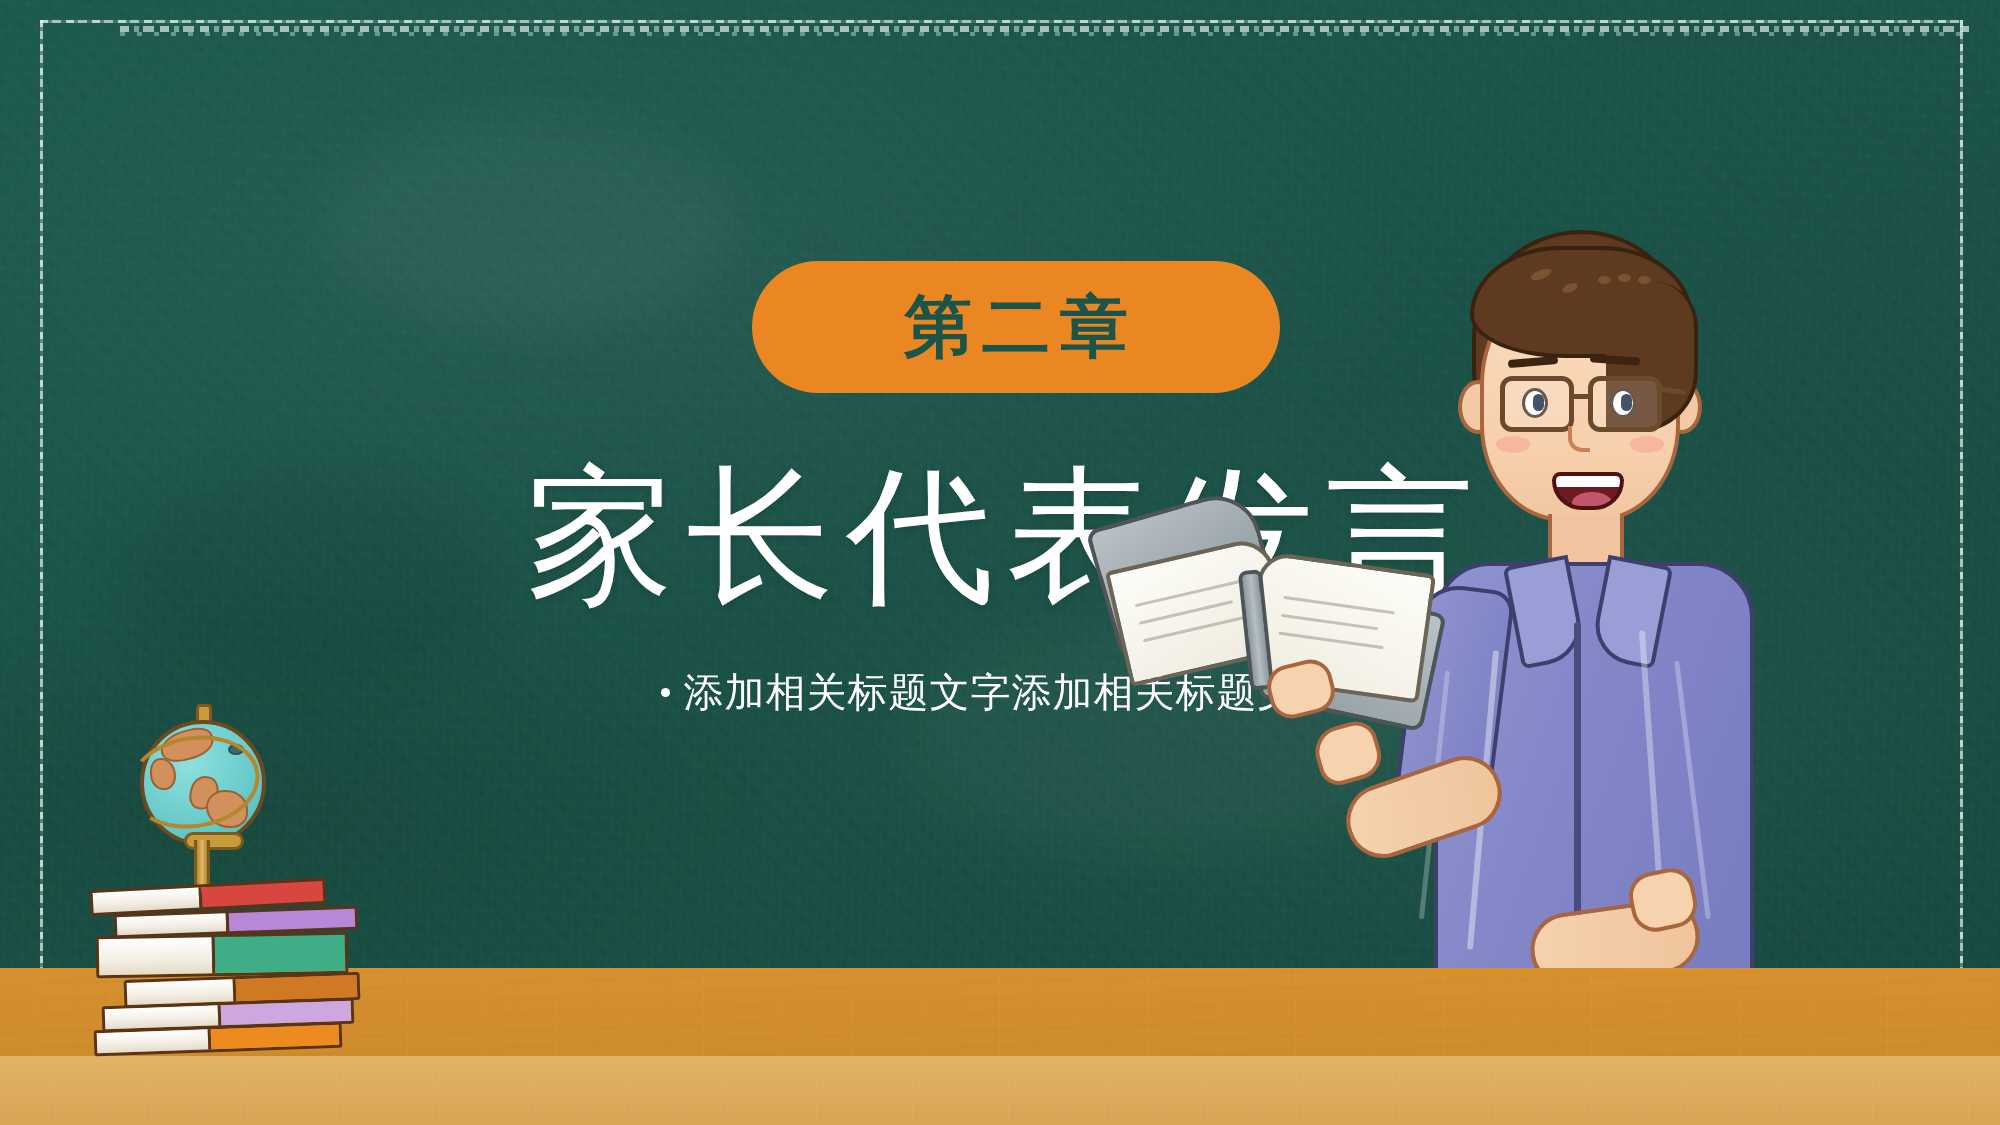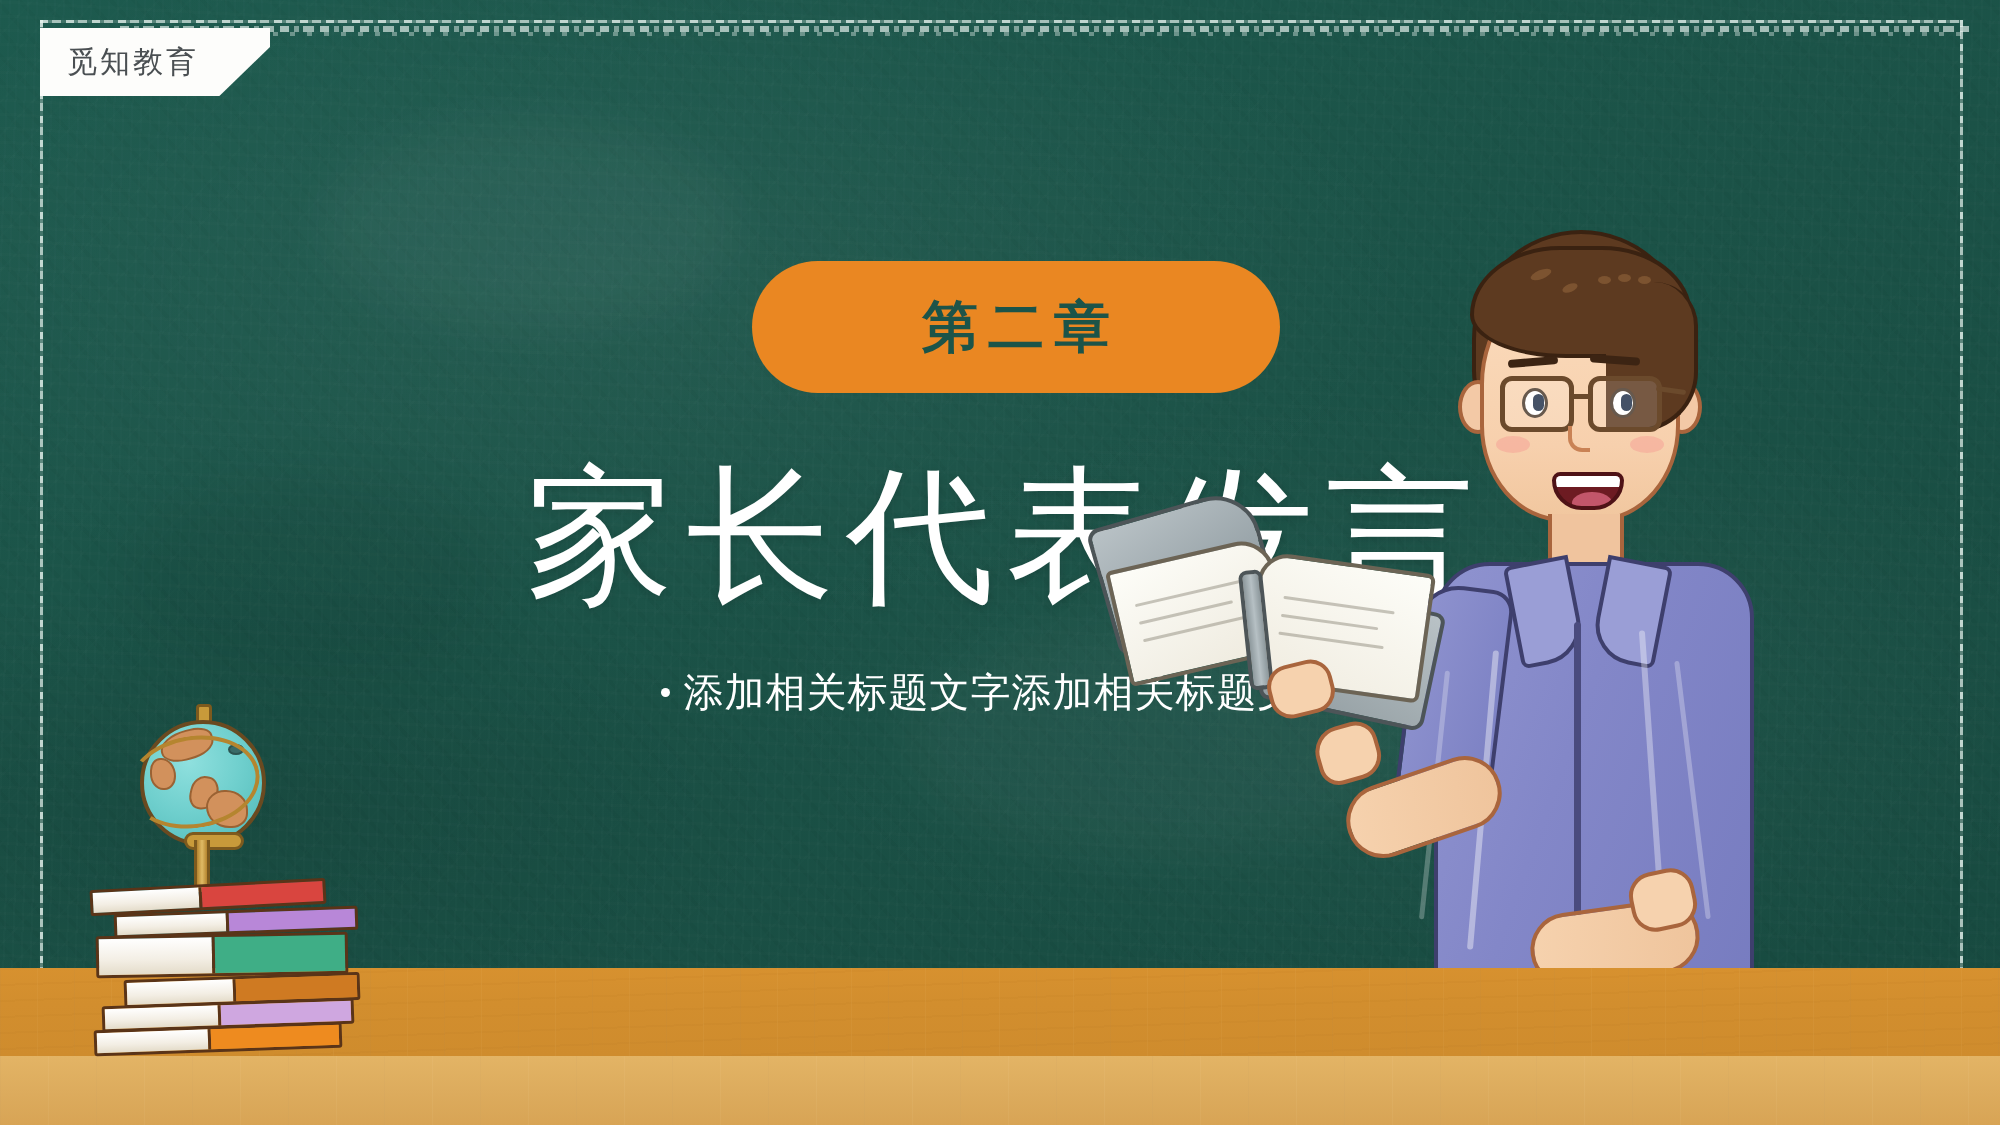--- a/index.html
+++ b/index.html
@@ -117,21 +117,21 @@
     width: 528px;
     height: 132px;
     background: #ea8722;
     border-radius: 66px;
     display: flex;
     align-items: center;
     justify-content: center;
   }
   .chapter-text {
     color: #1c5449;
-    font-size: 56px;
+    font-size: 68px;
     font-weight: 700;
     letter-spacing: 10px;
     text-indent: 10px;
     line-height: 1;
     font-family: "DejaVu Sans", "Liberation Sans", sans-serif;
   }
 
   
   .main-title {
     position: absolute;
@@ -373,23 +373,20 @@
   <div class="board-noise"></div>
   <div class="smudge" style="left:320px;top:120px;width:420px;height:210px;background:rgba(255,255,255,.035);"></div>
   <div class="smudge" style="left:900px;top:620px;width:520px;height:240px;background:rgba(255,255,255,.028);"></div>
   <div class="smudge" style="left:120px;top:480px;width:380px;height:200px;background:rgba(0,0,0,.055);"></div>
 
   <div class="frame-line frame-v" style="left:40px;top:20px;height:1085px;"></div>
   <div class="frame-line frame-v" style="left:1960px;top:20px;height:1085px;"></div>
   <div class="frame-line frame-h" style="left:40px;top:20px;width:1923px;"></div>
   <div class="scribble"></div>
 
-  <div class="logo-tab">
-    <div class="logo-text">觅知教育</div>
-  </div>
 
   <div class="chapter-pill">
     <div class="chapter-text">第二章</div>
   </div>
 
   <div class="main-title">家长代表发言</div>
 
   <div class="subtitle-row">
     <span class="subtitle-bullet"></span>
     <span class="subtitle-text">添加相关标题文字添加相关标题文字</span>

